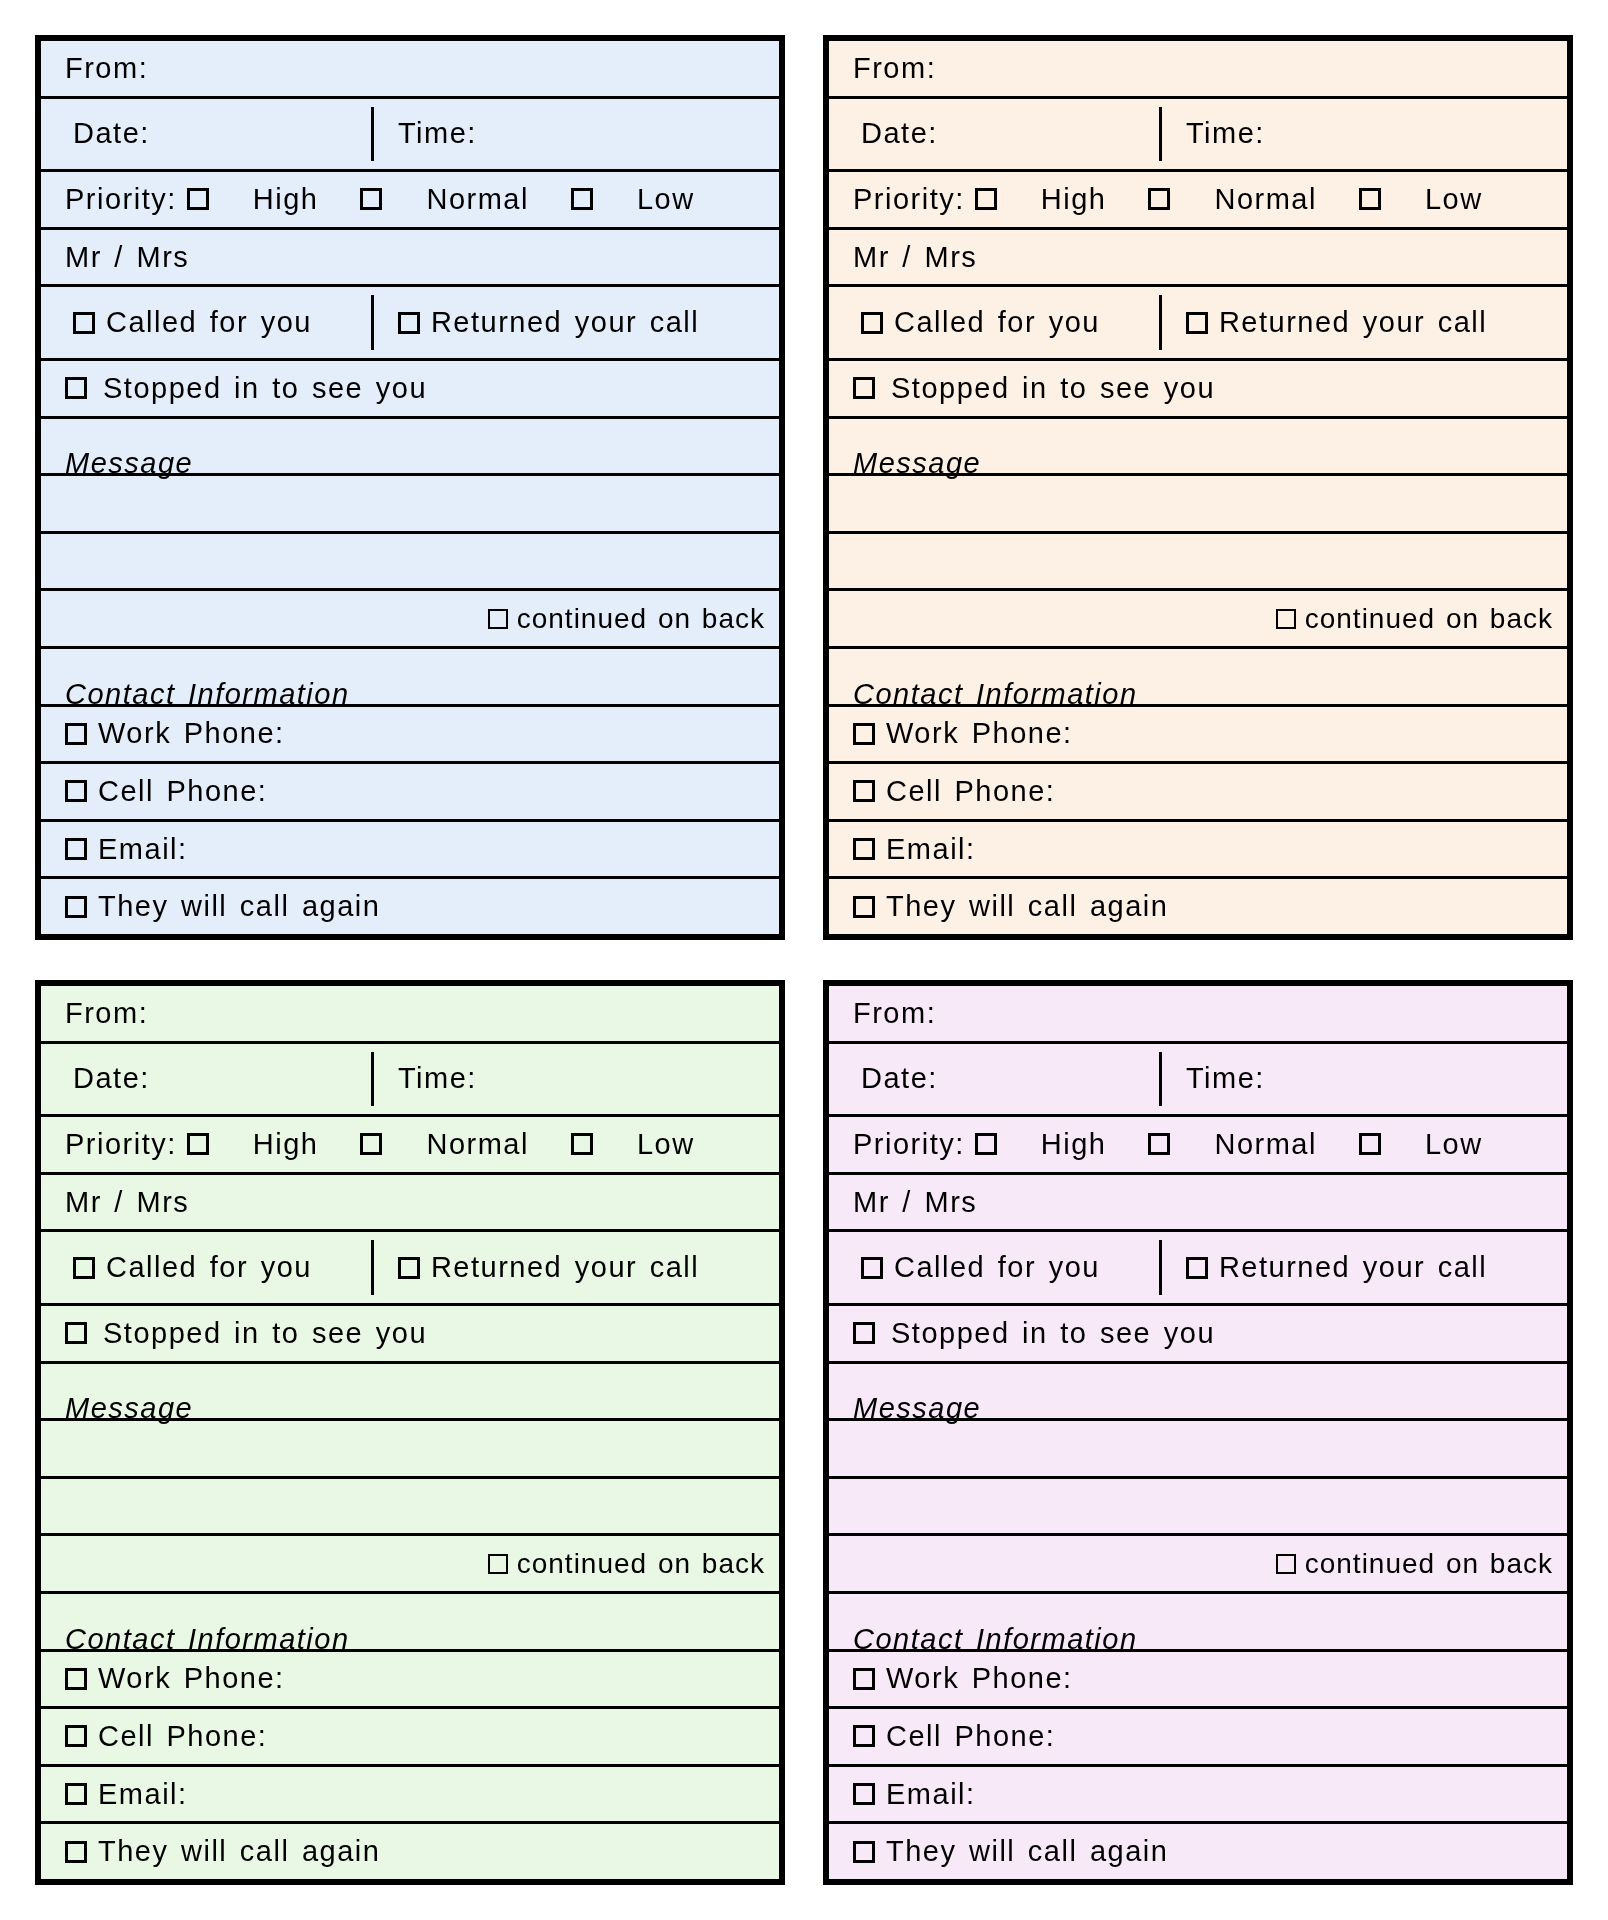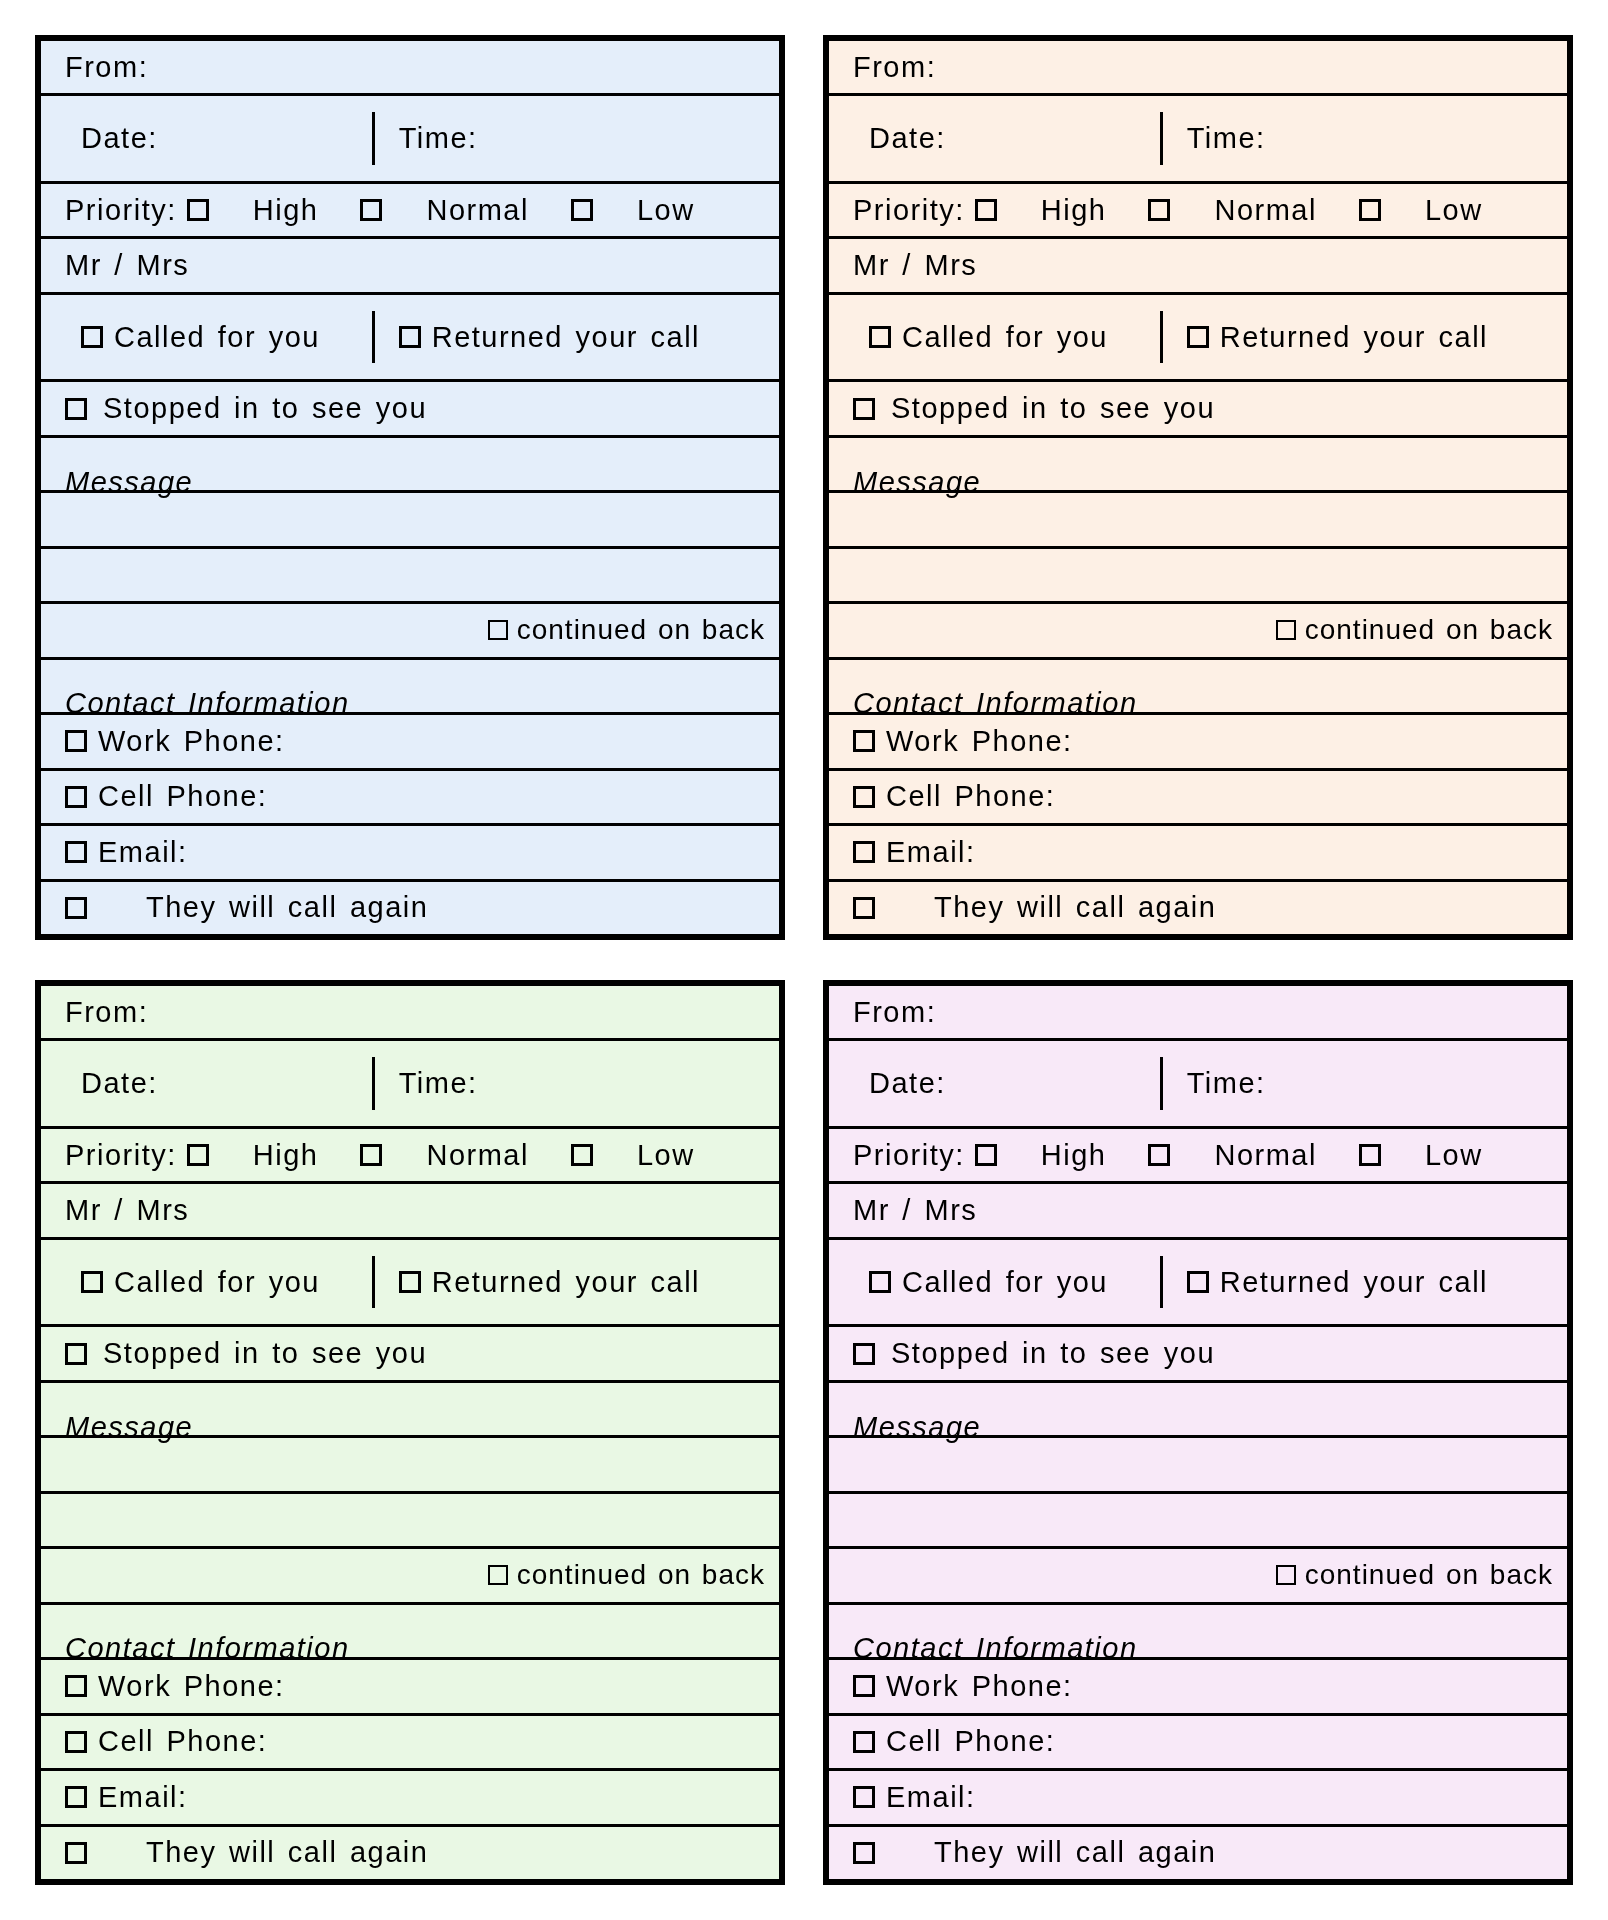--- a/index.html
+++ b/index.html
@@ -35,23 +35,23 @@
 
   .row {
     flex: 1;
     display: flex;
     align-items: center;
     padding: 0 16px 0 24px;
     border-bottom: 3px solid #000000;
     box-sizing: border-box;
     min-height: 0;
   }
-  .row:last-child { border-bottom: none; gap: 48px; }
-
-  .row.split { padding: 16px; }
+  .row:last-child { border-bottom: none; }
+
+  .row.split { padding: 8px; }
   .cell {
     display: flex;
     align-items: center;
     padding-left: 24px;
     height: 100%;
     box-sizing: border-box;
   }
   .cell.left  { width: 45%; border-right: 3px solid #000000; }
   .cell.right { flex: 1; }
 

